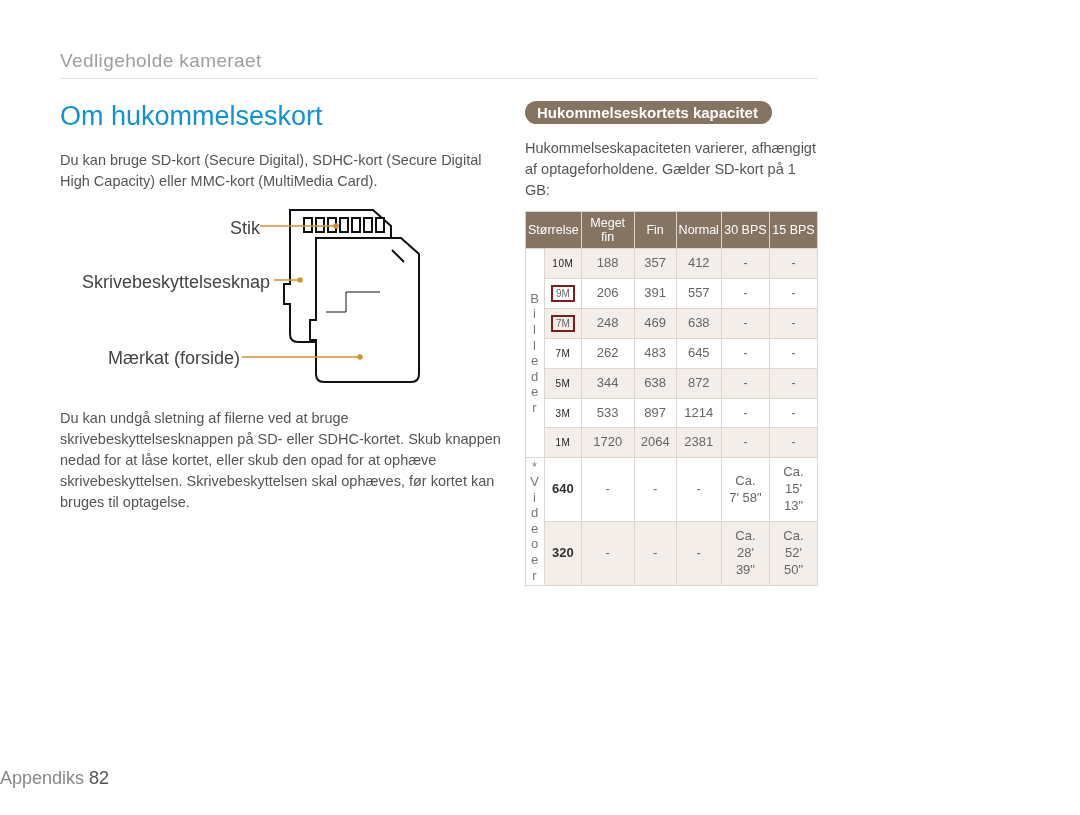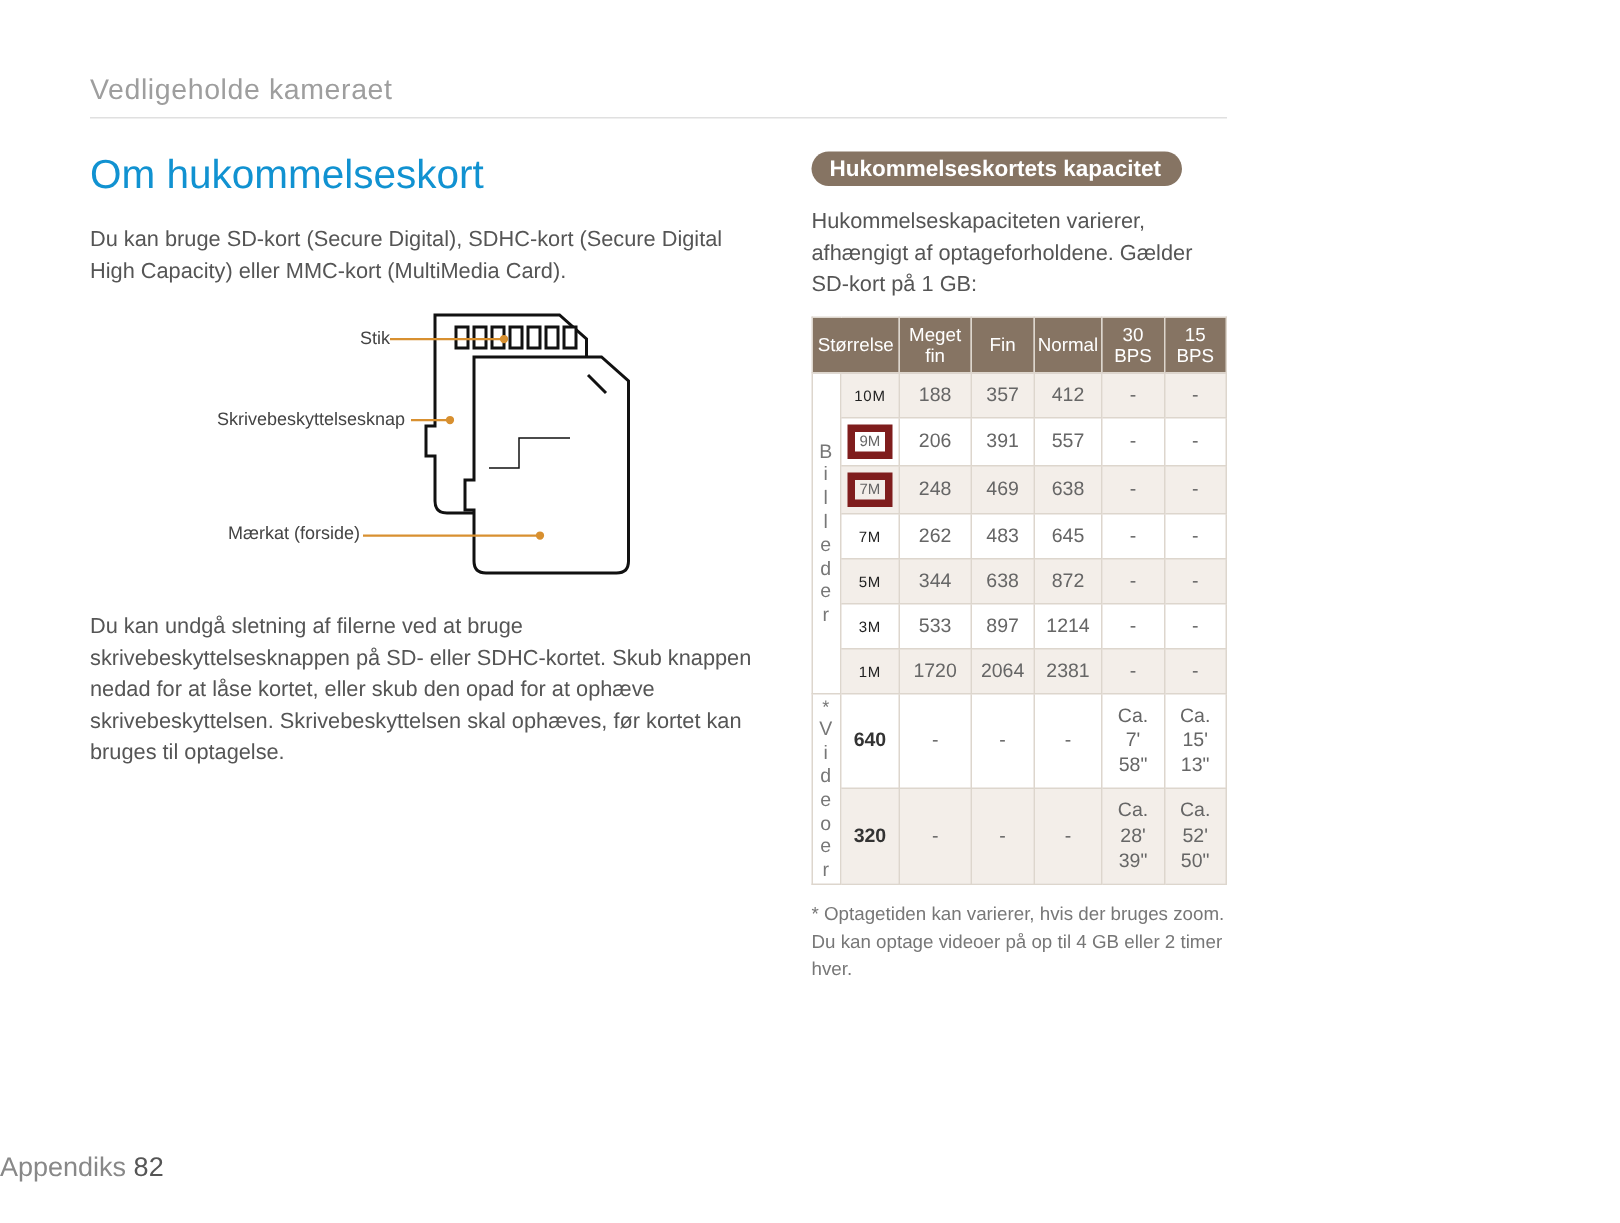--- a/index.html
+++ b/index.html
@@ -22,21 +22,21 @@
     color: #9e9e9e;
     font-size: 19px;
     font-weight: 300;
     letter-spacing: .4px;
     padding-bottom: 6px;
     border-bottom: 1px solid #e0e0e0;
     margin-bottom: 22px;
   }
   .cols {
     display: flex;
-    gap: 36px;
+    gap: 20px;
   }
   .left  { flex: 0 0 445px; }
   .right { flex: 1 1 auto; }
   h1 {
     margin: 0 0 18px 0;
     font-size: 27px;
     font-weight: 400;
     color: #1192d1;
   }
   .pill {
@@ -56,21 +56,21 @@
     color: #555;
   }
   .diagram {
     position: relative;
     height: 200px;
     margin: 10px 0 6px 0;
   }
   .diagram svg { position: absolute; left: 0; top: 0; }
   .dlabel {
     position: absolute;
-    font-size: 12px;
+    font-size: 18px;
     color: #444;
     text-align: right;
   }
   .footnote {
     font-size: 12.5px;
     color: #777;
     line-height: 1.5;
     margin-top: 10px;
   }
   table {
@@ -110,21 +110,21 @@
   td.sizecell { padding: 4px 4px; }
   .sizeglyph {
     display: inline-block;
     min-width: 22px;
     font-family: "Arial Black", Arial, sans-serif;
     font-size: 10px;
     letter-spacing: .5px;
     color: #222;
   }
   .sizebox {
-    border: 5px solid #7f1d1d;
+    border: 2px solid #7f1d1d;
     padding: 0 3px;
     display: inline-block;
     font-size: 10px;
     font-family: "Arial Black", Arial, sans-serif;
   }
   .strong { font-weight: bold; color: #333; }
   .footer {
     position: absolute;
     left: 0; right: 0; bottom: 26px;
     text-align: left;
@@ -292,21 +292,20 @@
               <td class="sizecell strong alt">320</td>
               <td class="alt">-</td>
               <td class="alt">-</td>
               <td class="alt">-</td>
               <td class="alt">Ca.<br>28' 39"</td>
               <td class="alt">Ca.<br>52' 50"</td>
             </tr>
           </tbody>
       </table>
 
-      <div class="footnote">* Optagetiden kan varierer, hvis der bruges zoom. Du kan optage videoer på op til 4 GB eller 2 timer hver.</div>
     </div>
   </div>
 
   <div class="footer">
     <span>Appendiks</span>
     <span class="pg">82</span>
   </div>
 </div>
 
 </body></html>

